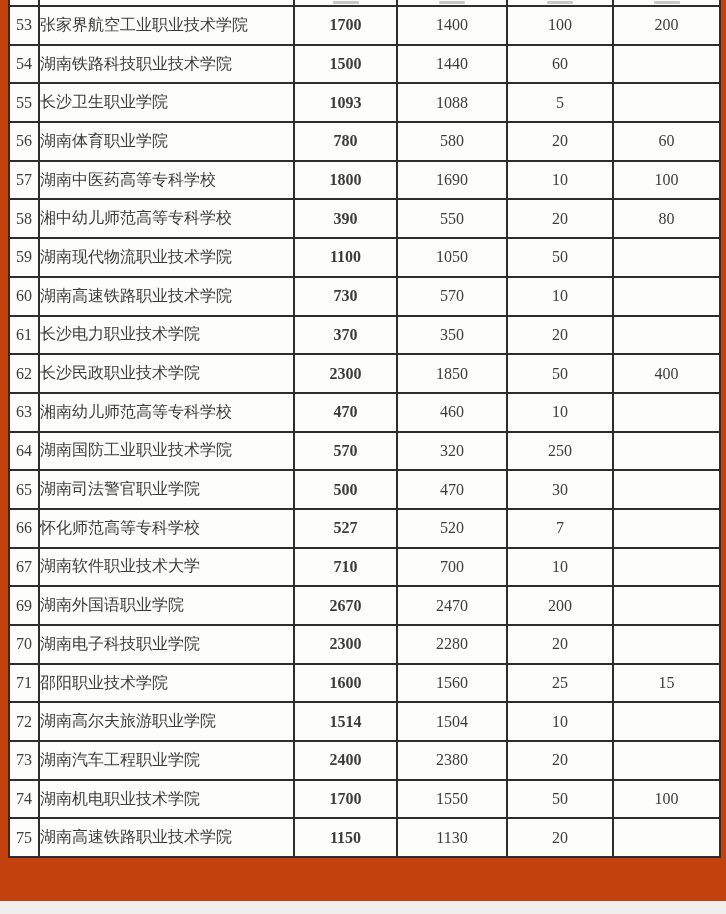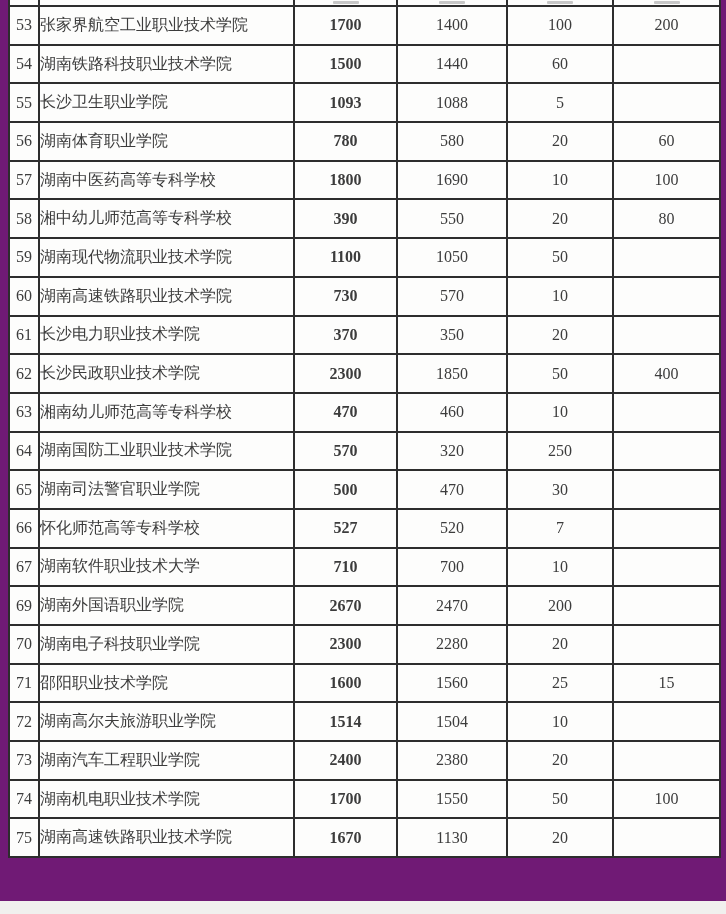--- a/index.html
+++ b/index.html
@@ -5,21 +5,21 @@
   html, body { margin: 0; padding: 0; }
   body {
     width: 726px; height: 914px;
     background: #f3f2f0;
     font-family: "Liberation Serif", "DejaVu Serif", serif;
     overflow: hidden;
   }
   .page {
     position: relative;
     width: 726px; height: 914px;
-    background: #701a75;
+    background: #c2410c;
   }
   table.plan {
     position: absolute;
     left: 8px; top: 0;
     width: 711px;
     border-collapse: collapse;
     table-layout: fixed;
     background: #fdfdfc;
   }
   table.plan td {
@@ -280,21 +280,21 @@
       <td class="c-no"><span>74</span></td>
       <td class="c-name"><span>湖南机电职业技术学院</span></td>
       <td class="c-bold"><span>1700</span></td>
       <td class="c-num"><span>1550</span></td>
       <td class="c-num"><span>50</span></td>
       <td class="c-num"><span>100</span></td>
     </tr>
         <tr>
       <td class="c-no"><span>75</span></td>
       <td class="c-name"><span>湖南高速铁路职业技术学院</span></td>
-      <td class="c-bold"><span>1670</span></td>
+      <td class="c-bold"><span>1150</span></td>
       <td class="c-num"><span>1130</span></td>
       <td class="c-num"><span>20</span></td>
       <td class="c-num"><span></span></td>
     </tr>
       </tbody>
   </table>
 
   <div class="bottom-strip"></div>
 
 

